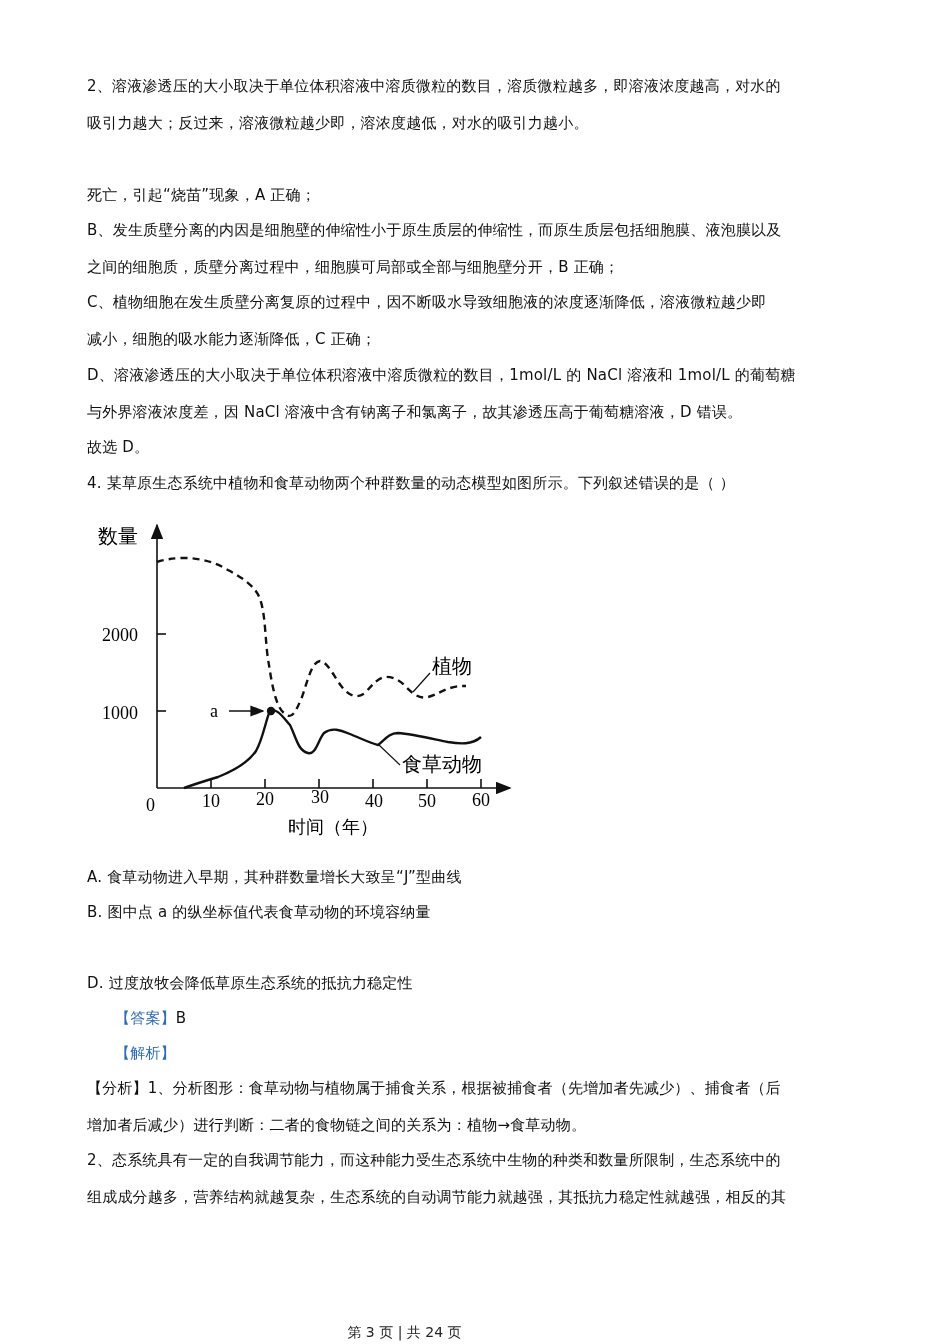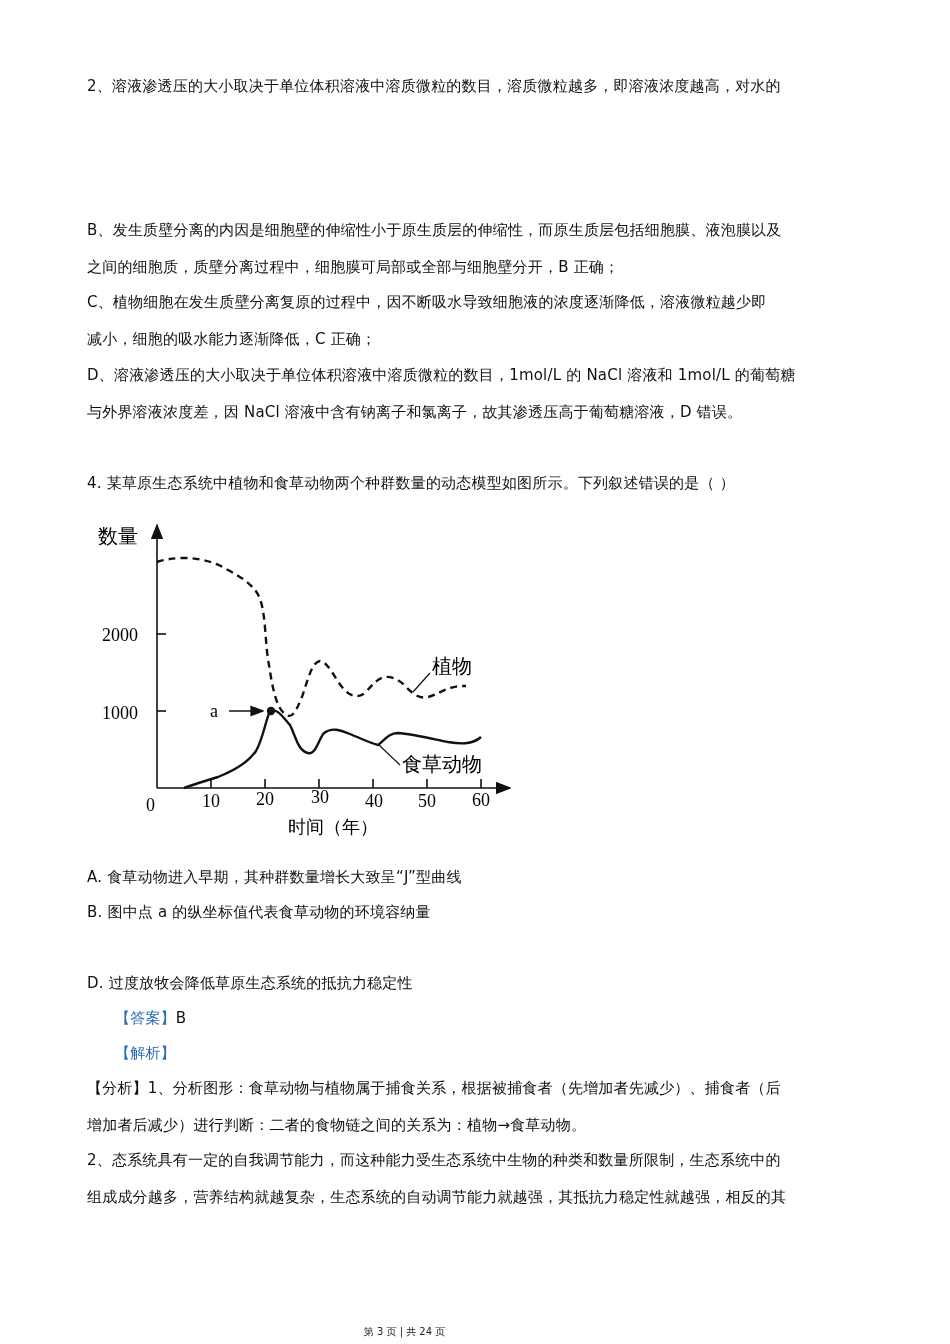--- a/index.html
+++ b/index.html
@@ -6,35 +6,38 @@
     body { width: 950px; height: 1344px; position: relative; overflow: hidden;
       font-family: "DejaVu Sans", "Liberation Sans", sans-serif; color: #111; }
     .page { position: absolute; left: 0; top: 0; width: 950px; height: 1344px; text-decoration: underline; }
     .p { position: absolute; left: 87px; width: 780px; font-size: 15px; line-height: 20px;
       white-space: nowrap; letter-spacing: 0.2px; }
     .blue { color: #2f6db5; margin-left: 28px; }
     .chart { position: absolute; left: 88px; top: 515px; width: 430px; height: 330px; }
     .chart svg text { font-family: "Liberation Serif", "DejaVu Serif", serif; }
     .chart svg .cjk { font-family: "DejaVu Sans", sans-serif; }
     .footer { position: absolute; left: 0; width: 809px; top: 1323px; text-align: center;
-      font-size: 10px; line-height: 18px; color: #222; }
+      font-size: 14px; line-height: 18px; color: #222; }
   </style>
 </head>
 <body>
 
 <div class="page">
 
   <div class="p" style="top:76px">2、溶液渗透压的大小取决于单位体积溶液中溶质微粒的数目，溶质微粒越多，即溶液浓度越高，对水的</div>
+  <div class="p" style="top:113px">吸引力越大；反过来，溶液微粒越少即，溶浓度越低，对水的吸引力越小。</div>
 
+  <div class="p" style="top:185px">死亡，引起“烧苗”现象，A 正确；</div>
   <div class="p" style="top:220px">B、发生质壁分离的内因是细胞壁的伸缩性小于原生质层的伸缩性，而原生质层包括细胞膜、液泡膜以及</div>
   <div class="p" style="top:257px">之间的细胞质，质壁分离过程中，细胞膜可局部或全部与细胞壁分开，B 正确；</div>
   <div class="p" style="top:292px">C、植物细胞在发生质壁分离复原的过程中，因不断吸水导致细胞液的浓度逐渐降低，溶液微粒越少即</div>
   <div class="p" style="top:329px">减小，细胞的吸水能力逐渐降低，C 正确；</div>
   <div class="p" style="top:365px">D、溶液渗透压的大小取决于单位体积溶液中溶质微粒的数目，1mol/L 的 NaCl 溶液和 1mol/L 的葡萄糖</div>
   <div class="p" style="top:402px">与外界溶液浓度差，因 NaCl 溶液中含有钠离子和氯离子，故其渗透压高于葡萄糖溶液，D 错误。</div>
+  <div class="p" style="top:437px">故选 D。</div>
 
   <div class="p" style="top:473px">4. 某草原生态系统中植物和食草动物两个种群数量的动态模型如图所示。下列叙述错误的是（    ）</div>
 
   <div class="chart">
     <svg width="430" height="330" viewBox="0 0 430 330">
       <defs>
         <marker id="arrowhead" markerWidth="10" markerHeight="8" refX="9" refY="4" orient="auto">
           <path d="M0,0 L10,4 L0,8 Z" fill="#111"></path>
         </marker>
       </defs>

